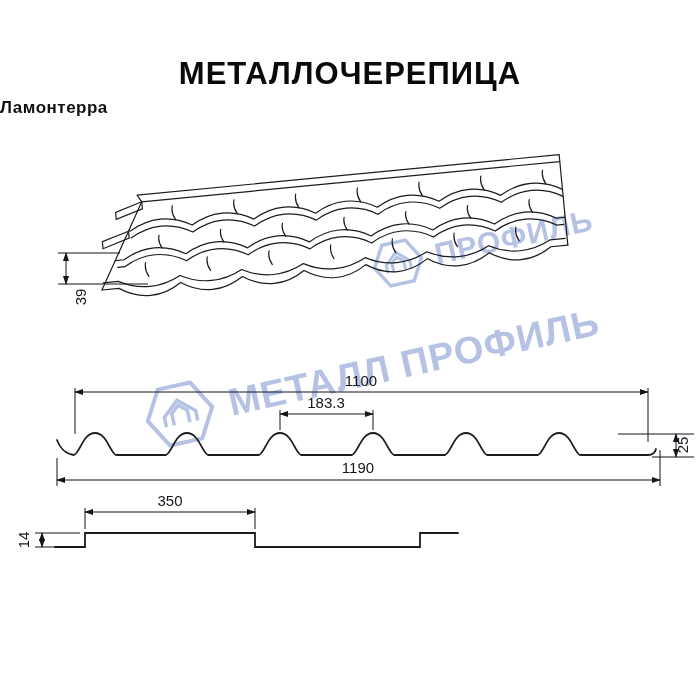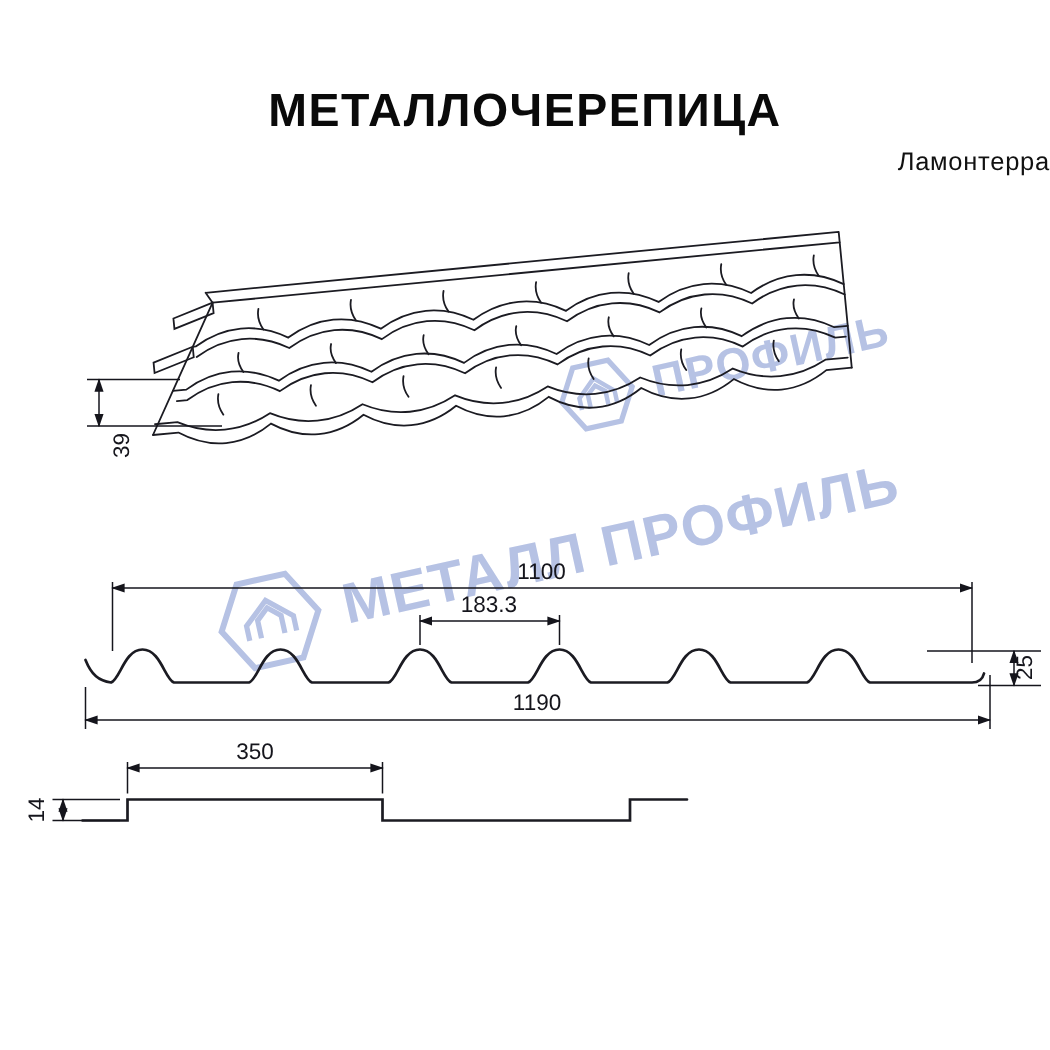--- a/index.html
+++ b/index.html
@@ -5,22 +5,22 @@
   html,body{margin:0;padding:0;background:#fff;}
   .stage{
     position:relative;width:700px;height:700px;background:#ffffff;
     font-family:"Liberation Sans",sans-serif;overflow:hidden;
   }
   .title{
     position:absolute;top:56px;left:0;width:100%;text-align:center;
     font-size:31px;font-weight:bold;letter-spacing:1px;color:#0a0a0a;
   }
   .subtitle{
-    position:absolute;top:98px;left:0;width:100%;text-align:right;
-    font-size:17px;font-weight:400;letter-spacing:.5px;color:#111;
+    position:absolute;top:98px;left:0;width:100%;text-align:left;
+    font-size:17px;font-weight:700;letter-spacing:.5px;color:#111;
   }
   svg{position:absolute;top:0;left:0;}
   .dim-text{fill:#15151c;font-size:15px;font-family:"Liberation Sans",sans-serif;}
   .wm-text{fill:#b6c2e4;font-weight:bold;font-family:"Liberation Sans",sans-serif;letter-spacing:1px;}
 </style>
 </head>
 <body>
 
 <div class="stage">
 

